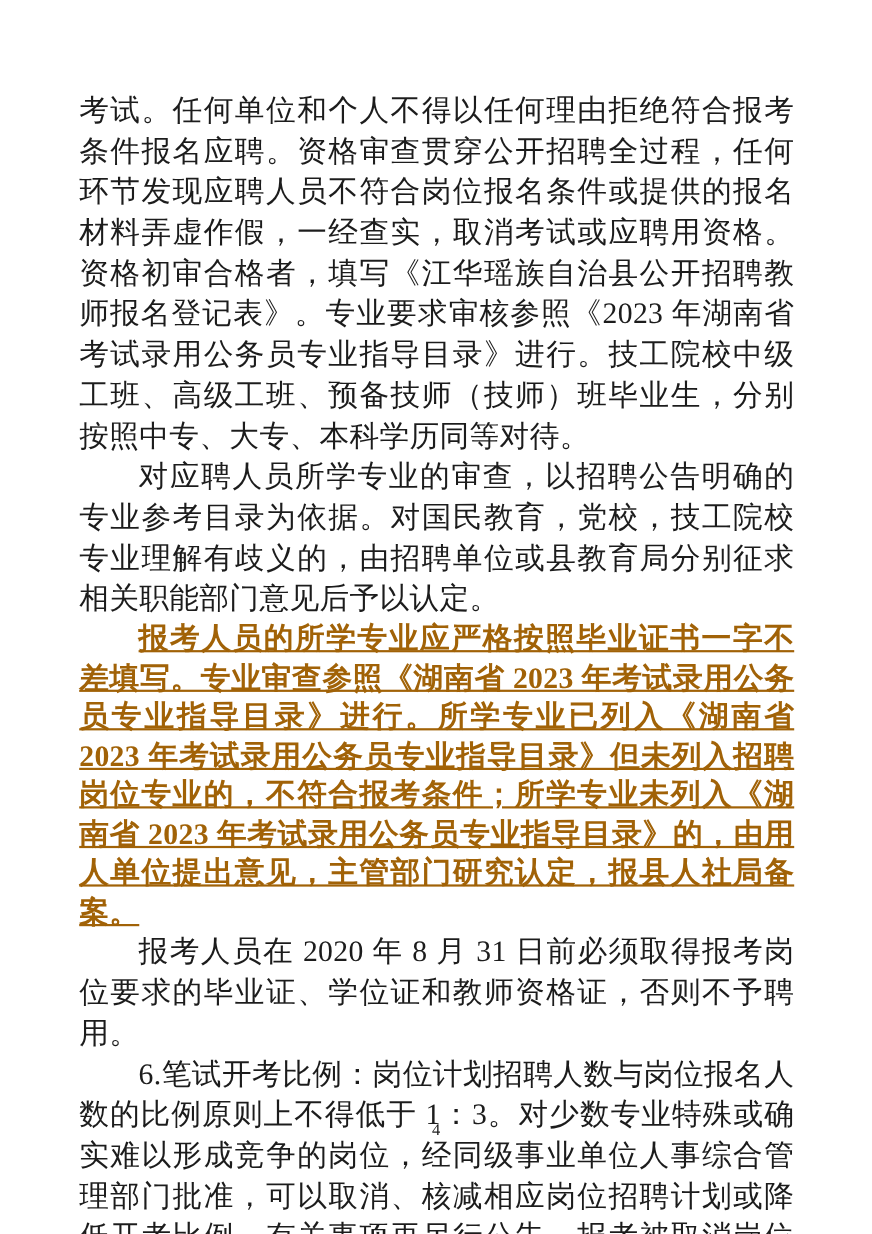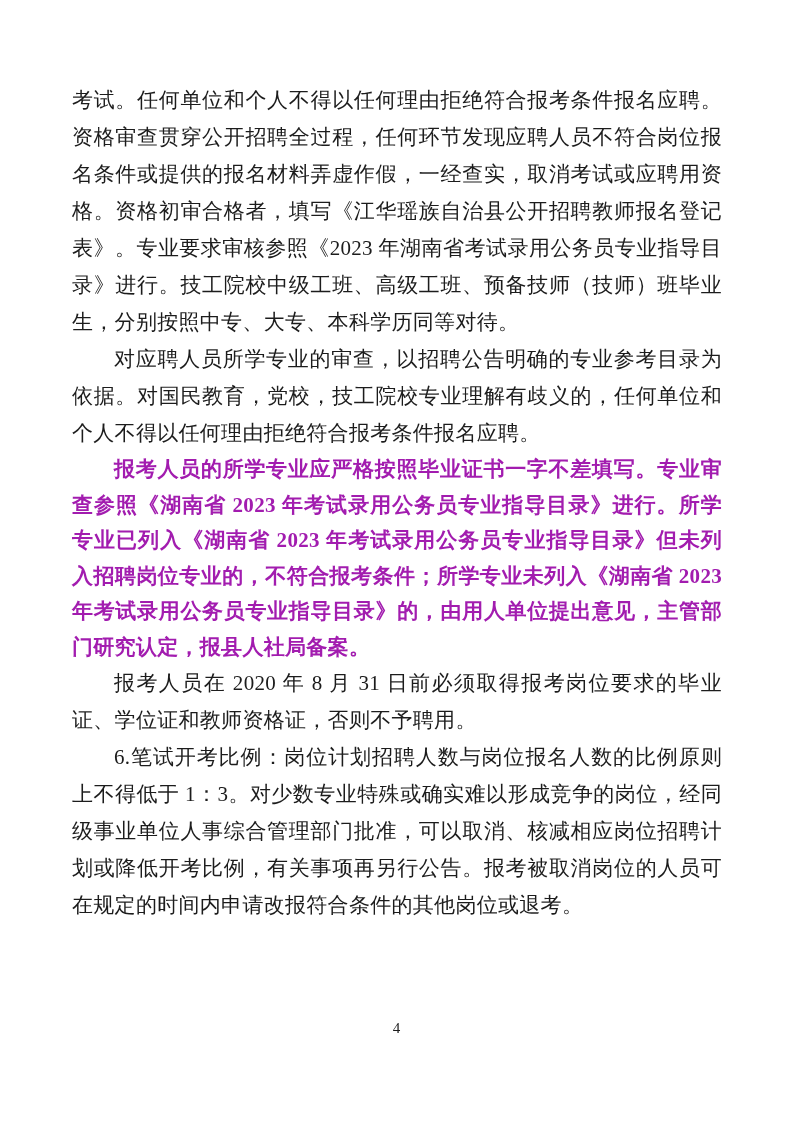--- a/index.html
+++ b/index.html
@@ -18,52 +18,53 @@
   }
   .content {
     position: absolute;
     left: 72px;
     top: 82px;
     width: 650px;
   }
   p.para {
     margin: 0;
     padding: 0;
-    font-size: 21px;
+    font-size: 27px;
     line-height: 37px;
     text-align: justify;
     text-indent: 2em;
     letter-spacing: 0.3px;
   }
   p.para.no-indent {
     text-indent: 0;
   }
   p.para.red {
-    color: #a21caf;
+    color: #a16207;
     font-weight: bold;
     line-height: 35.5px;
+    text-decoration: underline;
   }
   p.para.heading {
     font-weight: bold;
   }
   .footer {
     position: absolute;
     top: 1020px;
     left: 0;
     width: 100%;
     text-align: center;
     font-size: 15px;
     color: #1c1c1c;
   }
 </style>
 </head>
 <body>
 
 <div class="page">
   <div class="content">
     <p class="para no-indent">考试。任何单位和个人不得以任何理由拒绝符合报考条件报名应聘。资格审查贯穿公开招聘全过程，任何环节发现应聘人员不符合岗位报名条件或提供的报名材料弄虚作假，一经查实，取消考试或应聘用资格。资格初审合格者，填写《江华瑶族自治县公开招聘教师报名登记表》。专业要求审核参照《2023 年湖南省考试录用公务员专业指导目录》进行。技工院校中级工班、高级工班、预备技师（技师）班毕业生，分别按照中专、大专、本科学历同等对待。</p>
-    <p class="para">对应聘人员所学专业的审查，以招聘公告明确的专业参考目录为依据。对国民教育，党校，技工院校专业理解有歧义的，任何单位和个人不得以任何理由拒绝符合报考条件报名应聘。</p>
+    <p class="para">对应聘人员所学专业的审查，以招聘公告明确的专业参考目录为依据。对国民教育，党校，技工院校专业理解有歧义的，由招聘单位或县教育局分别征求相关职能部门意见后予以认定。</p>
     <p class="para red">报考人员的所学专业应严格按照毕业证书一字不差填写。专业审查参照《湖南省 2023 年考试录用公务员专业指导目录》进行。所学专业已列入《湖南省 2023 年考试录用公务员专业指导目录》但未列入招聘岗位专业的，不符合报考条件；所学专业未列入《湖南省 2023 年考试录用公务员专业指导目录》的，由用人单位提出意见，主管部门研究认定，报县人社局备案。</p>
     <p class="para">报考人员在 2020 年 8 月 31 日前必须取得报考岗位要求的毕业证、学位证和教师资格证，否则不予聘用。</p>
     <p class="para">6.笔试开考比例：岗位计划招聘人数与岗位报名人数的比例原则上不得低于 1：3。对少数专业特殊或确实难以形成竞争的岗位，经同级事业单位人事综合管理部门批准，可以取消、核减相应岗位招聘计划或降低开考比例，有关事项再另行公告。报考被取消岗位的人员可在规定的时间内申请改报符合条件的其他岗位或退考。</p>
   </div>
   <div class="footer">4</div>
 </div>
 
 </body></html>

